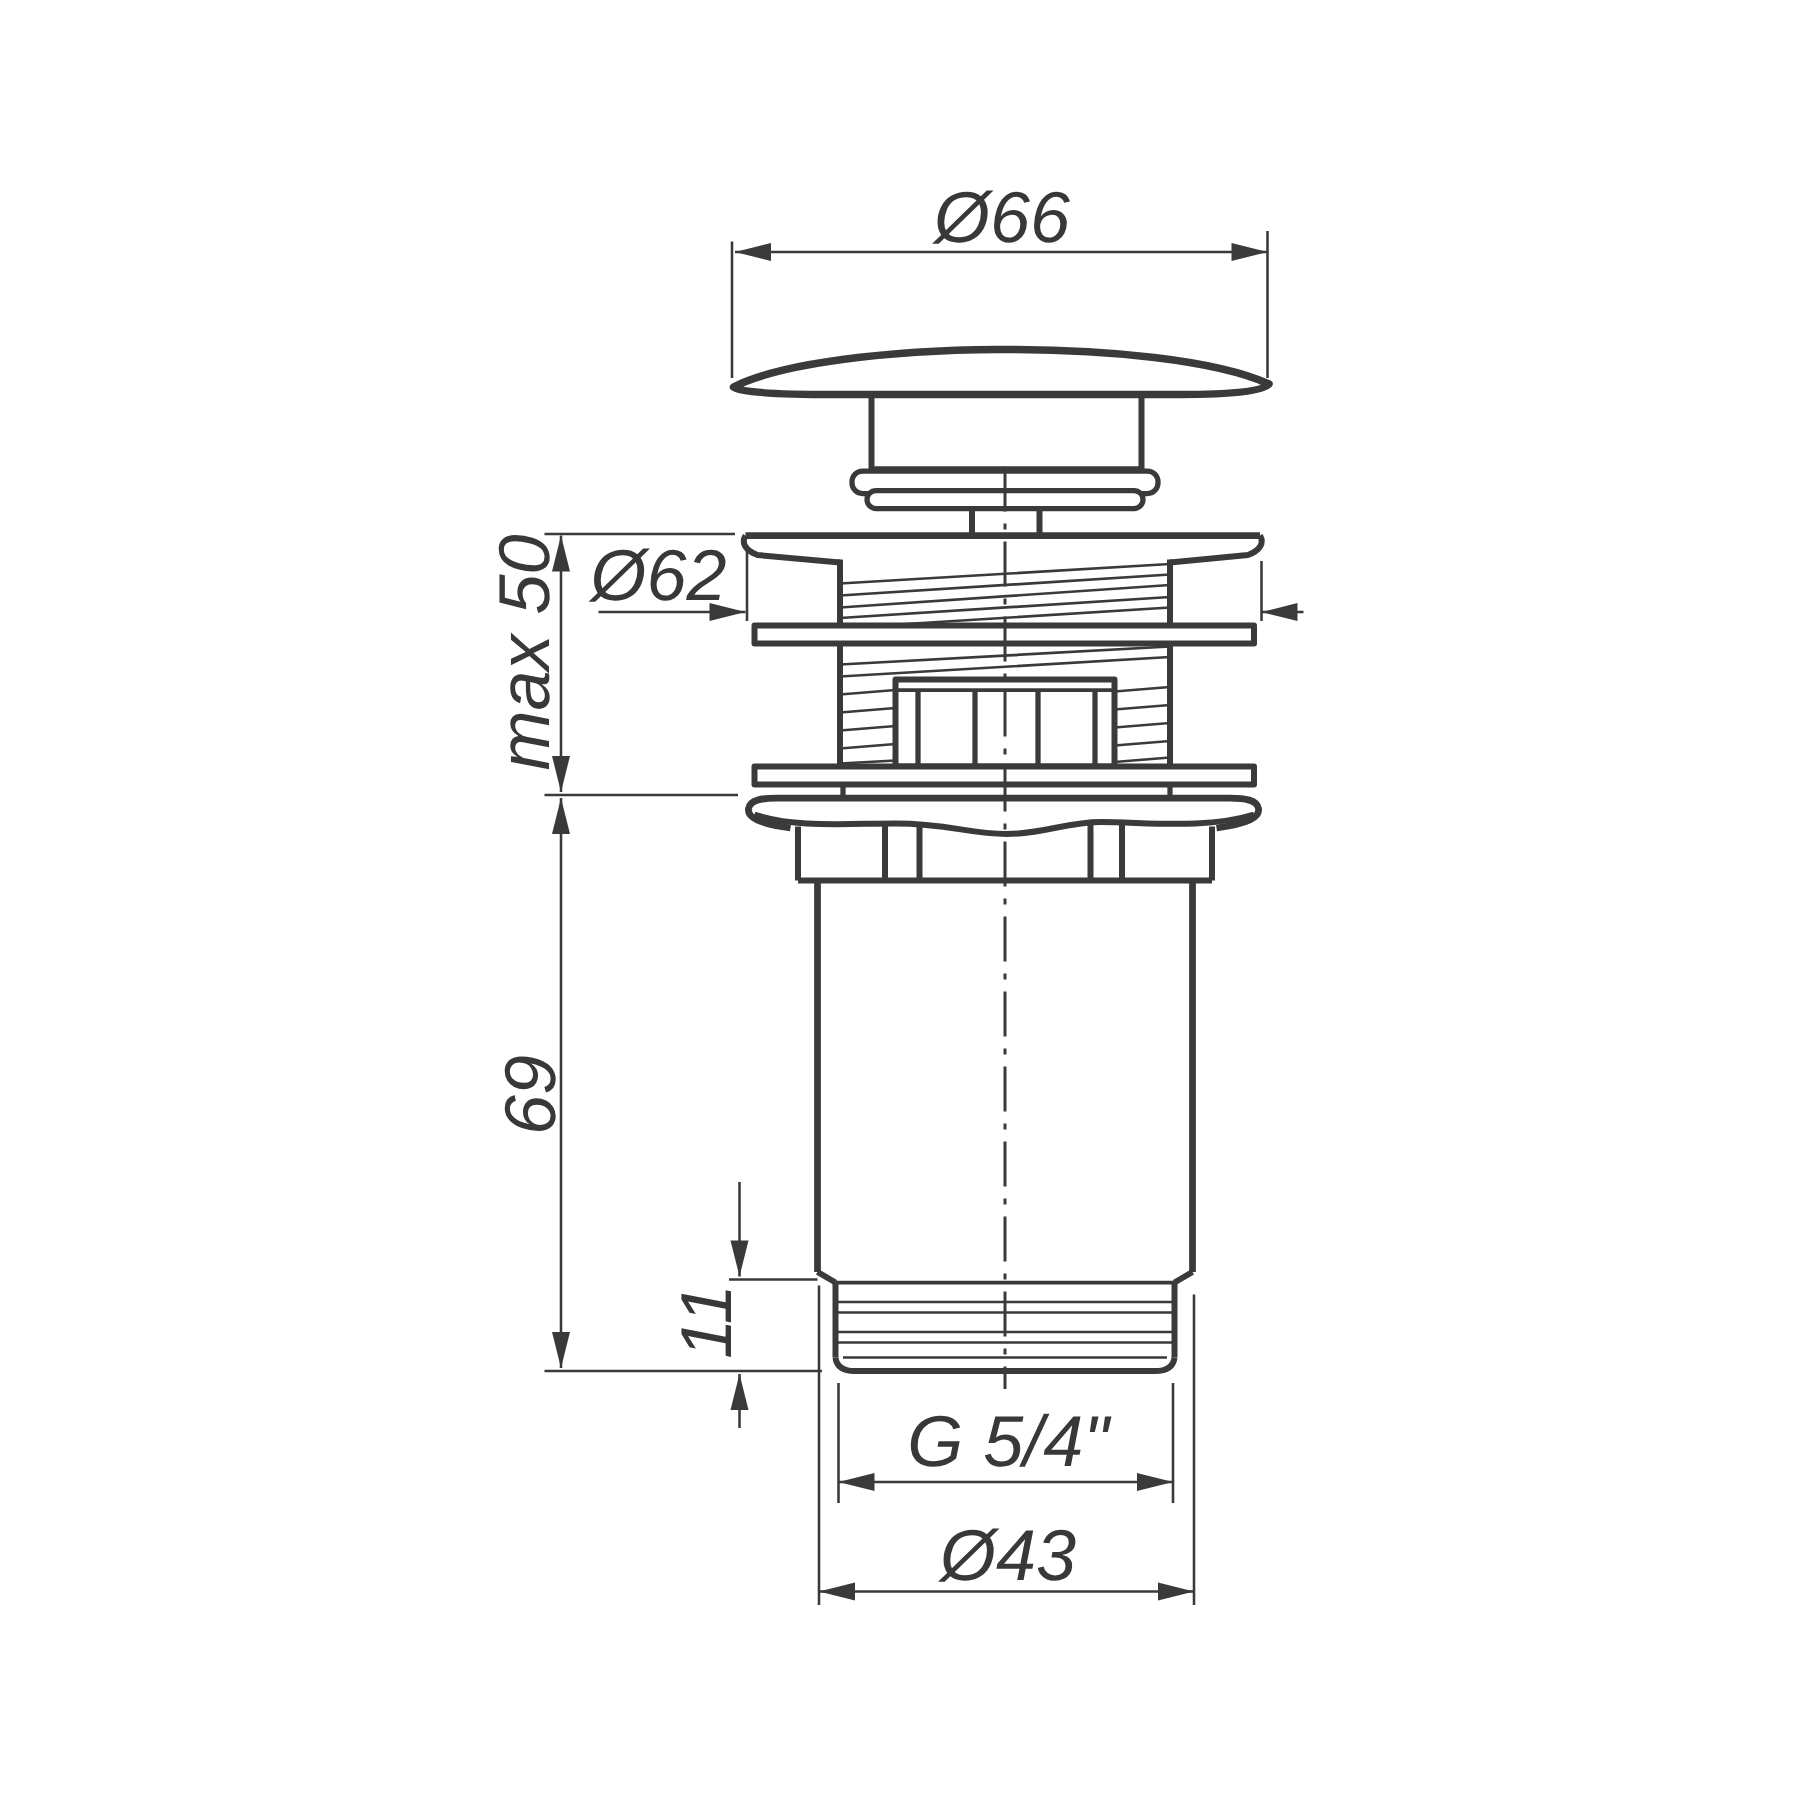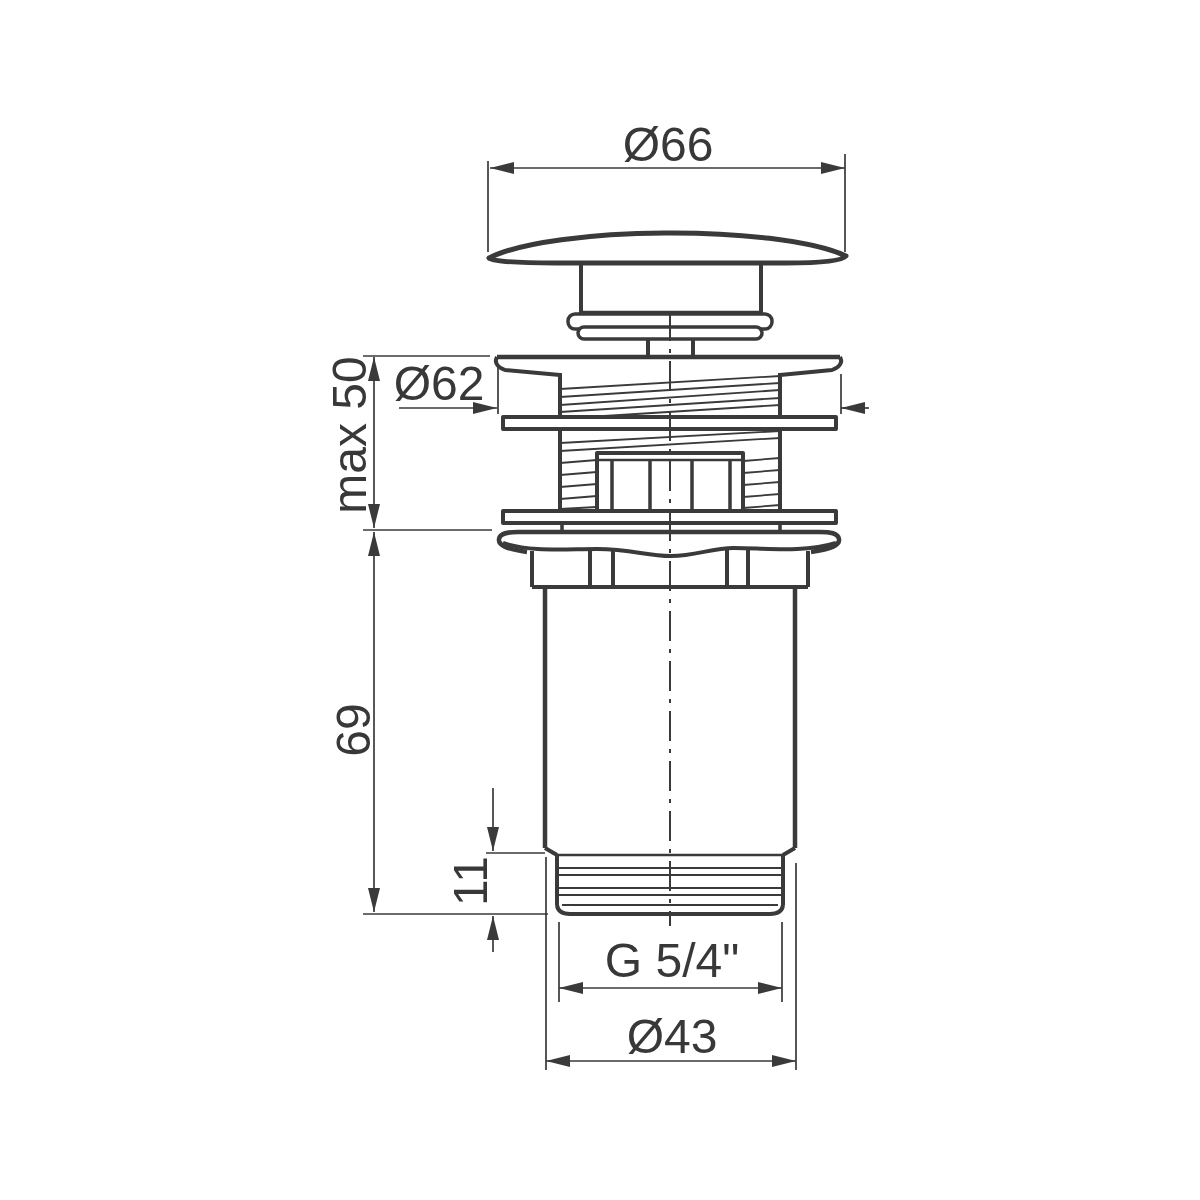--- a/index.html
+++ b/index.html
@@ -2,21 +2,21 @@
 <html><head>
 <meta charset="utf-8">
 <style>
   html,body{margin:0;padding:0;}
   body{
     width:1200px;height:1200px;
     background:#ffffff;
     font-family:"Liberation Sans", sans-serif;
     overflow:hidden;
   }
-  .stage{width:1200px;height:1200px;position:relative;}
+  .stage{width:1200px;height:1200px;position:relative;font-style:italic;}
   svg{display:block;}
   
   .ol   {fill:none;stroke:#3a3a3a;stroke-width:4;  stroke-linejoin:round;stroke-linecap:butt;}
   .ol5  {fill:none;stroke:#3a3a3a;stroke-width:5;  stroke-linejoin:round;}
   .ol45 {fill:none;stroke:#3a3a3a;stroke-width:4.5;stroke-linejoin:round;}
   .ol35 {fill:none;stroke:#3a3a3a;stroke-width:3.5;stroke-linejoin:round;}
   .ol25 {fill:none;stroke:#3a3a3a;stroke-width:2.5;}
   .thread{fill:none;stroke:#3a3a3a;stroke-width:1.8;}
   .dim  {fill:none;stroke:#3a3a3a;stroke-width:1.7;}
   .arrow{fill:#3a3a3a;stroke:none;}

